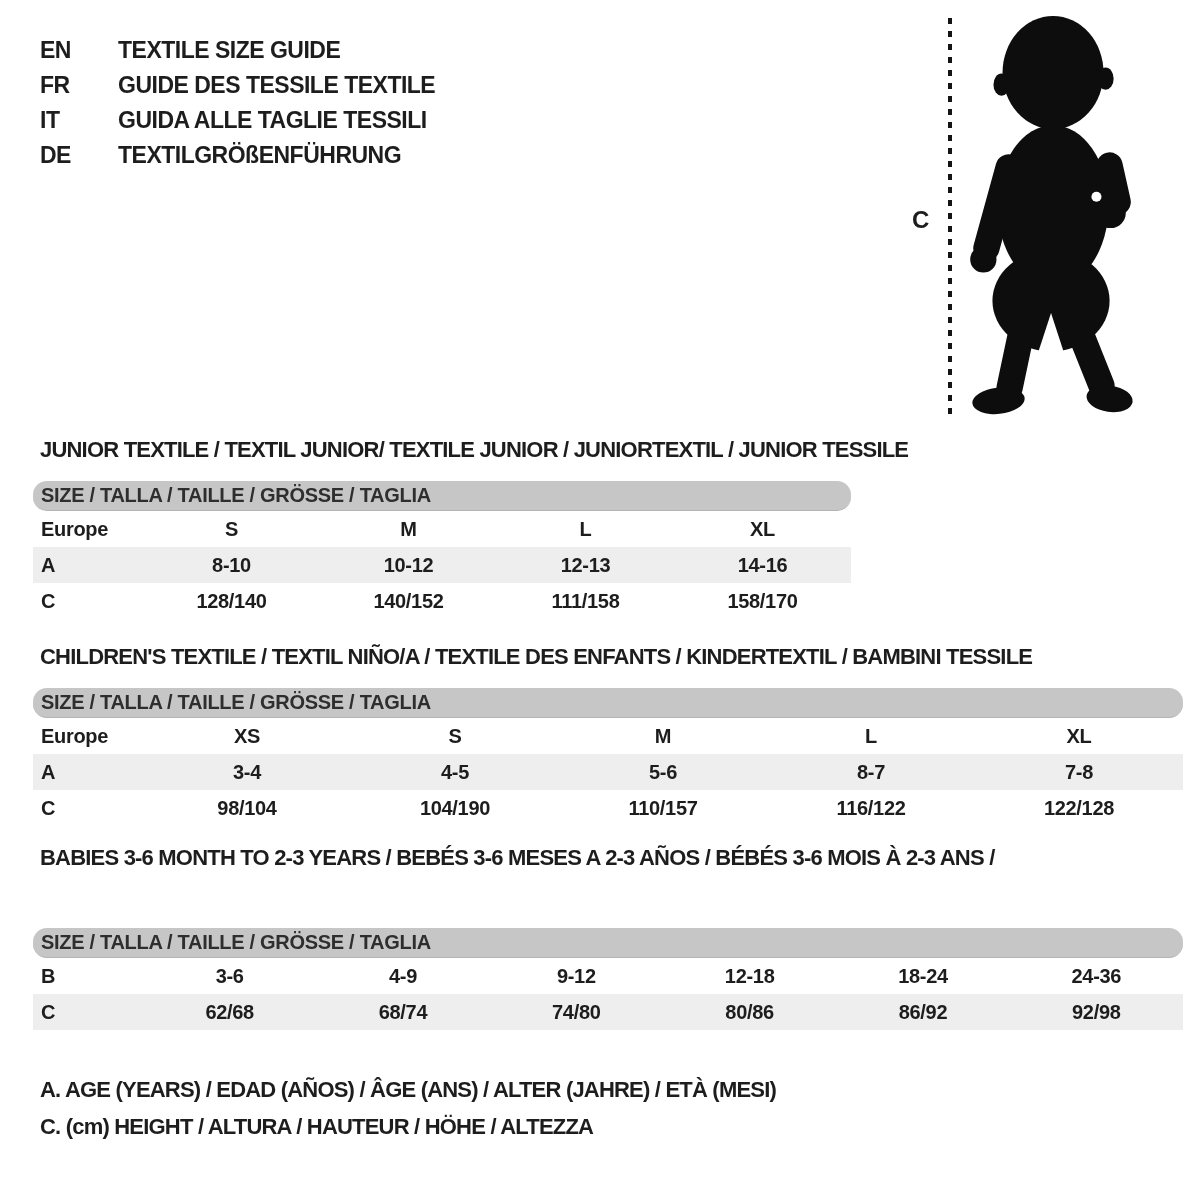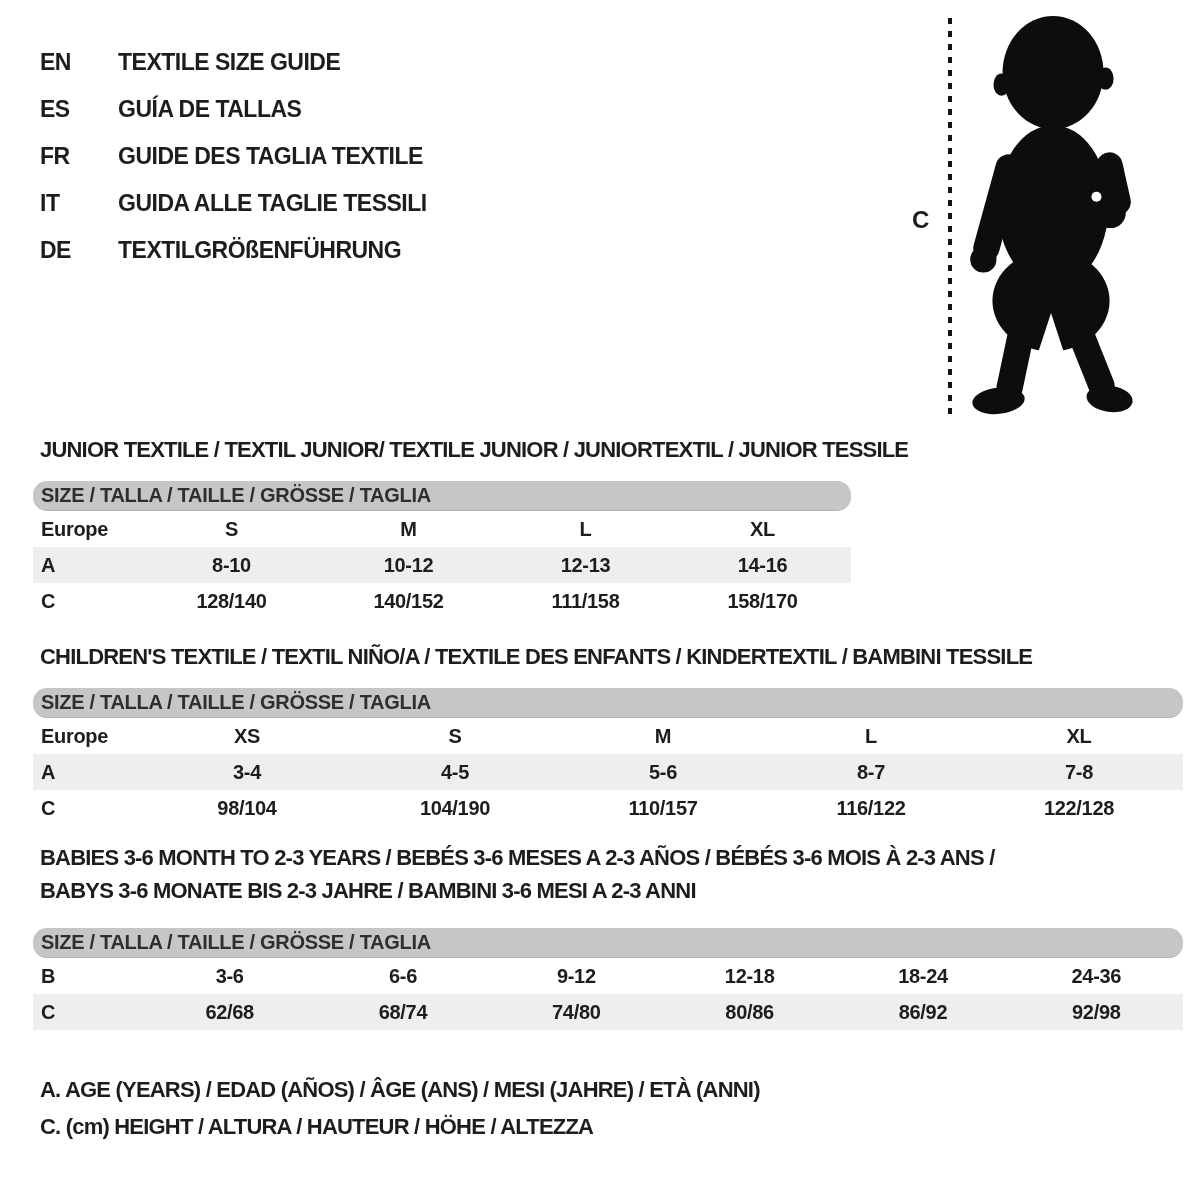--- a/index.html
+++ b/index.html
@@ -9,21 +9,21 @@
     --sil:#0d0d0d;
     --bg:#ffffff;
   }
   html,body{margin:0;padding:0;background:#fff;}
   .canvas{
     position:relative;width:1200px;height:1200px;background:var(--bg);
     font-family:"Liberation Sans",sans-serif;color:var(--ink);overflow:hidden;
   }
   
   .lang-list{position:absolute;left:40px;top:33px;}
-  .lang-row{display:flex;line-height:35px;font-size:23px;font-weight:700;letter-spacing:-0.5px;margin-top:12px;}
+  .lang-row{display:flex;line-height:35px;font-size:23px;font-weight:700;letter-spacing:-0.5px;}
   .lang-code{width:78px;flex:0 0 78px;}
   
   .measure-label{position:absolute;left:912px;top:206px;font-size:24px;font-weight:700;}
   .dash-line{position:absolute;left:948px;top:18px;width:4px;height:398px;
     background:repeating-linear-gradient(180deg,#141414 0 6px,transparent 6px 13px);}
   .silhouette{position:absolute;left:962px;top:14px;}
   
   .section-title{position:absolute;left:40px;font-size:22px;font-weight:700;letter-spacing:-0.8px;line-height:33px;white-space:nowrap;}
   .size-table-wrap{position:absolute;left:33px;}
   .size-bar{height:30px;background:var(--bar);border-bottom:1px solid #b3b3b3;
@@ -43,26 +43,22 @@
 <body>
 
 <div class="canvas">
 
   <div class="lang-list" id="langList">
       <div class="lang-row">
         <span class="lang-code">EN</span>
         <span class="lang-title">TEXTILE SIZE GUIDE</span>
       </div>
       <div class="lang-row">
-        <span class="lang-code">ES</span>
-        <span class="lang-title">GUÍA DE TALLAS</span>
-      </div>
-      <div class="lang-row">
         <span class="lang-code">FR</span>
-        <span class="lang-title">GUIDE DES TAGLIA TEXTILE</span>
+        <span class="lang-title">GUIDE DES TESSILE TEXTILE</span>
       </div>
       <div class="lang-row">
         <span class="lang-code">IT</span>
         <span class="lang-title">GUIDA ALLE TAGLIE TESSILI</span>
       </div>
       <div class="lang-row">
         <span class="lang-code">DE</span>
         <span class="lang-title">TEXTILGRÖßENFÜHRUNG</span>
       </div>
     </div>
@@ -170,55 +166,54 @@
               <td>104/190</td>
               <td>110/157</td>
               <td>116/122</td>
               <td>122/128</td>
             </tr>
           </tbody>
         </table>
       </div>
       <div class="section-title" style="top: 841px;">
         <div class="title-line">BABIES 3-6 MONTH TO 2-3 YEARS / BEBÉS 3-6 MESES A 2-3 AÑOS / BÉBÉS 3-6 MOIS À 2-3 ANS /</div>
-        <div class="title-line">BABYS 3-6 MONATE BIS 2-3 JAHRE / BAMBINI 3-6 MESI A 2-3 ANNI</div>
       </div>
       <div class="size-table-wrap" style="top: 928px; width: 1150px;">
         <div class="size-bar">SIZE / TALLA / TAILLE / GRÖSSE / TAGLIA</div>
         <table class="size-table">
           <colgroup>
             <col style="width: 110px;">
             <col>
             <col>
             <col>
             <col>
             <col>
             <col>
           </colgroup>
           <tbody>
             <tr class="plain">
               <td class="rowlabel">B</td>
               <td>3-6</td>
-              <td>6-6</td>
+              <td>4-9</td>
               <td>9-12</td>
               <td>12-18</td>
               <td>18-24</td>
               <td>24-36</td>
             </tr>
             <tr class="shaded">
               <td class="rowlabel">C</td>
               <td>62/68</td>
               <td>68/74</td>
               <td>74/80</td>
               <td>80/86</td>
               <td>86/92</td>
               <td>92/98</td>
             </tr>
           </tbody>
         </table>
       </div>
     </div>
 
   <div class="legend" id="legend">
-      <div class="legend-line">A. AGE (YEARS) / EDAD (AÑOS) / ÂGE (ANS) / MESI (JAHRE) / ETÀ (ANNI)</div>
+      <div class="legend-line">A. AGE (YEARS) / EDAD (AÑOS) / ÂGE (ANS) / ALTER (JAHRE) / ETÀ (MESI)</div>
       <div class="legend-line">C. (cm) HEIGHT / ALTURA / HAUTEUR / HÖHE / ALTEZZA</div>
     </div>
 </div>
 
 </body></html>

